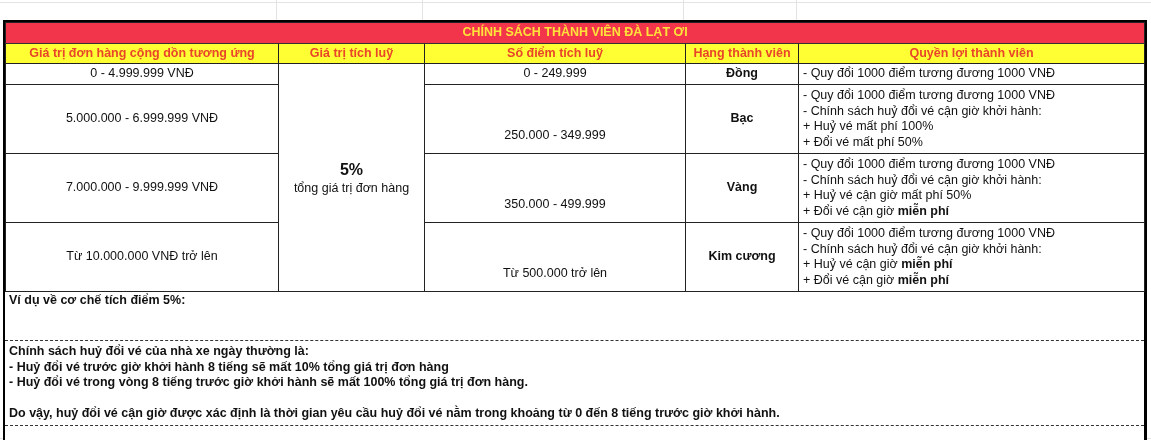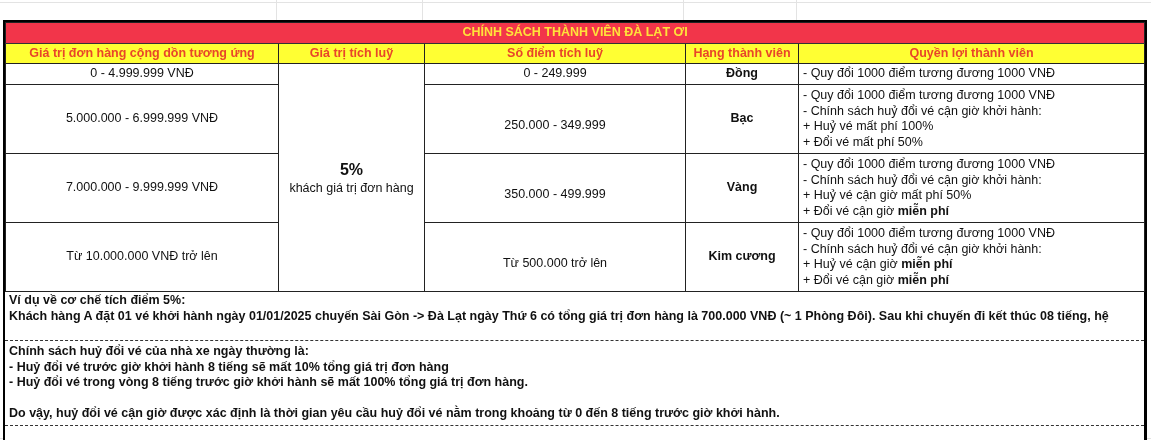--- a/index.html
+++ b/index.html
@@ -10,21 +10,21 @@
   .gridbg .hl { position:absolute; left:0; right:0; height:1px; background:#e3e3e3; }
   .sheet { position:absolute; left:3px; top:20px; width:1144px; height:432px;
            border:2px solid #000; border-right-width:3px; border-bottom-width:3px; box-sizing:border-box; background:#fff; }
   table { border-collapse:collapse; width:1139px; table-layout:fixed; }
   td { border:1px solid #222; padding:0 4px; box-sizing:border-box; line-height:15.5px; }
   .title-row td { background:#F2354A; color:#FFE23A; font-weight:bold; text-align:center;
                   height:21px; font-size:12.5px; border-bottom:1px solid #333; }
   .head-row td { background:#FFFF33; color:#E8452A; font-weight:bold; text-align:center; height:20px; font-size:12.5px; }
   .c { text-align:center; }
   .b { font-weight:bold; }
-  .bottom { vertical-align:bottom; padding-bottom:20px; }
+  .bottom { vertical-align:bottom; padding-bottom:10px; }
   .r1 td { height:21px; }
   .r2 td, .r3 td, .r4 td { height:69px; }
   .rate-big { font-size:16px; font-weight:bold; line-height:20px; display:block; }
   .rate-sub { display:block; line-height:16px; }
   .notes { position:absolute; left:0; top:268px; width:1139px;font-weight:bold; }
   .note { padding:3px 4px 0 4px; line-height:15.5px; box-sizing:border-box; }
   .note1 { height:51px; border-bottom:1px dashed #333; }
   .note2 { height:85px; border-bottom:1px dashed #333; }
   .note3 { height:24px; }
   .line { display:block; white-space:nowrap; }
@@ -60,21 +60,21 @@
       <td>Giá trị tích luỹ</td>
       <td>Số điểm tích luỹ</td>
       <td>Hạng thành viên</td>
       <td>Quyền lợi thành viên</td>
     </tr>
 
     <tr class="r1">
       <td class="c">0 - 4.999.999 VNĐ</td>
       <td rowspan="4" class="c">
         <span class="rate-big">5%</span>
-        <span class="rate-sub">khách giá trị đơn hàng</span>
+        <span class="rate-sub">tổng giá trị đơn hàng</span>
       </td>
       <td class="c">0 - 249.999</td>
       <td class="c b">Đồng</td>
       <td>
         <span class="line">- Quy đổi 1000 điểm tương đương 1000 VNĐ</span>
       </td>
     </tr>
 
     <tr class="r2">
       <td class="c">5.000.000 - 6.999.999 VNĐ</td>
@@ -110,21 +110,20 @@
         <span class="line"><span>+ Huỷ vé cận giờ </span><b>miễn phí</b></span>
         <span class="line"><span>+ Đổi vé cận giờ </span><b>miễn phí</b></span>
       </td>
     </tr>
   </tbody>
     </table>
 
   <div class="notes">
     <div class="note note1">
       <span class="line"><span>Ví dụ về </span><b>cơ chế tích điểm 5%</b><span>:</span></span>
-      <span class="line">Khách hàng A đặt 01 vé khởi hành ngày 01/01/2025 chuyến Sài Gòn -&gt; Đà Lạt ngày Thứ 6 có tổng giá trị đơn hàng là 700.000 VNĐ (~ 1 Phòng Đôi). Sau khi chuyến đi kết thúc 08 tiếng, hệ</span>
     </div>
     <div class="note note2">
       <span class="line"><b>Chính sách huỷ đổi vé</b><span> của nhà xe ngày thường là:</span></span>
       <span class="line">- Huỷ đổi vé trước giờ khởi hành 8 tiếng sẽ mất 10% tổng giá trị đơn hàng</span>
       <span class="line">- Huỷ đổi vé trong vòng 8 tiếng trước giờ khởi hành sẽ mất 100% tổng giá trị đơn hàng.</span>
       <span class="blank"></span>
       <span class="line">Do vậy, huỷ đổi vé cận giờ được xác định là thời gian yêu cầu huỷ đổi vé nằm trong khoảng từ 0 đến 8 tiếng trước giờ khởi hành.</span>
     </div>
   </div>
 </div>

